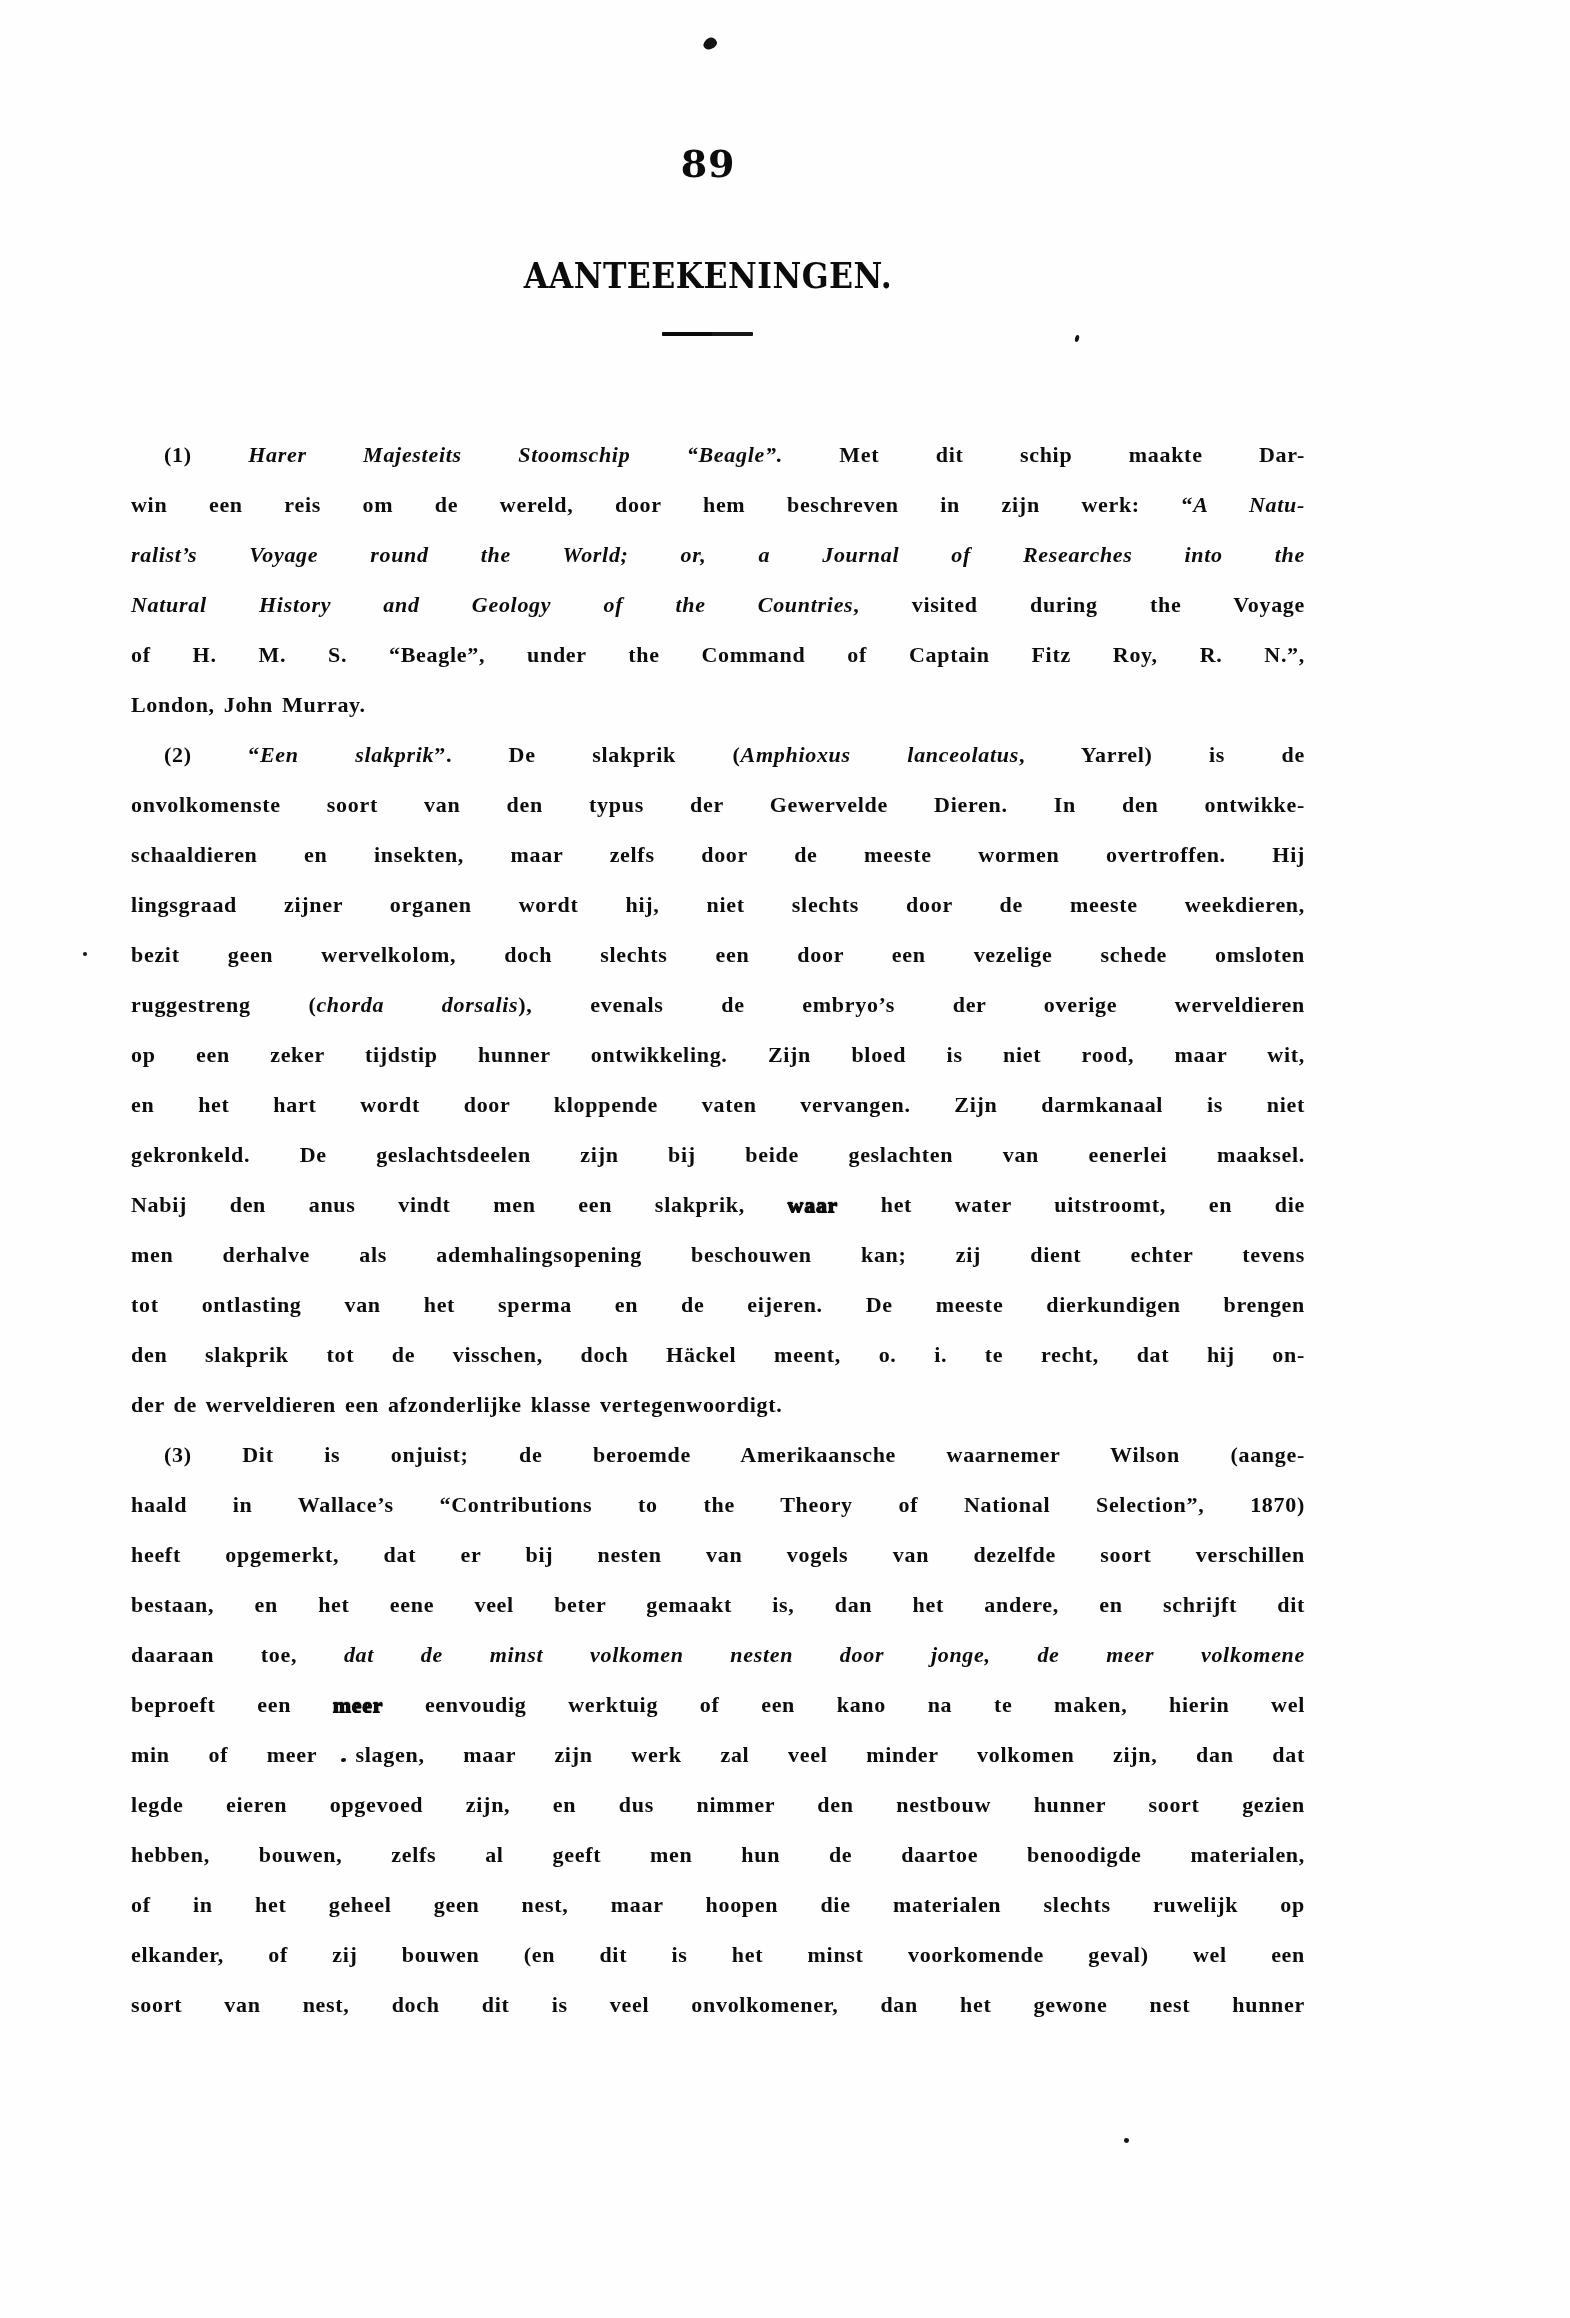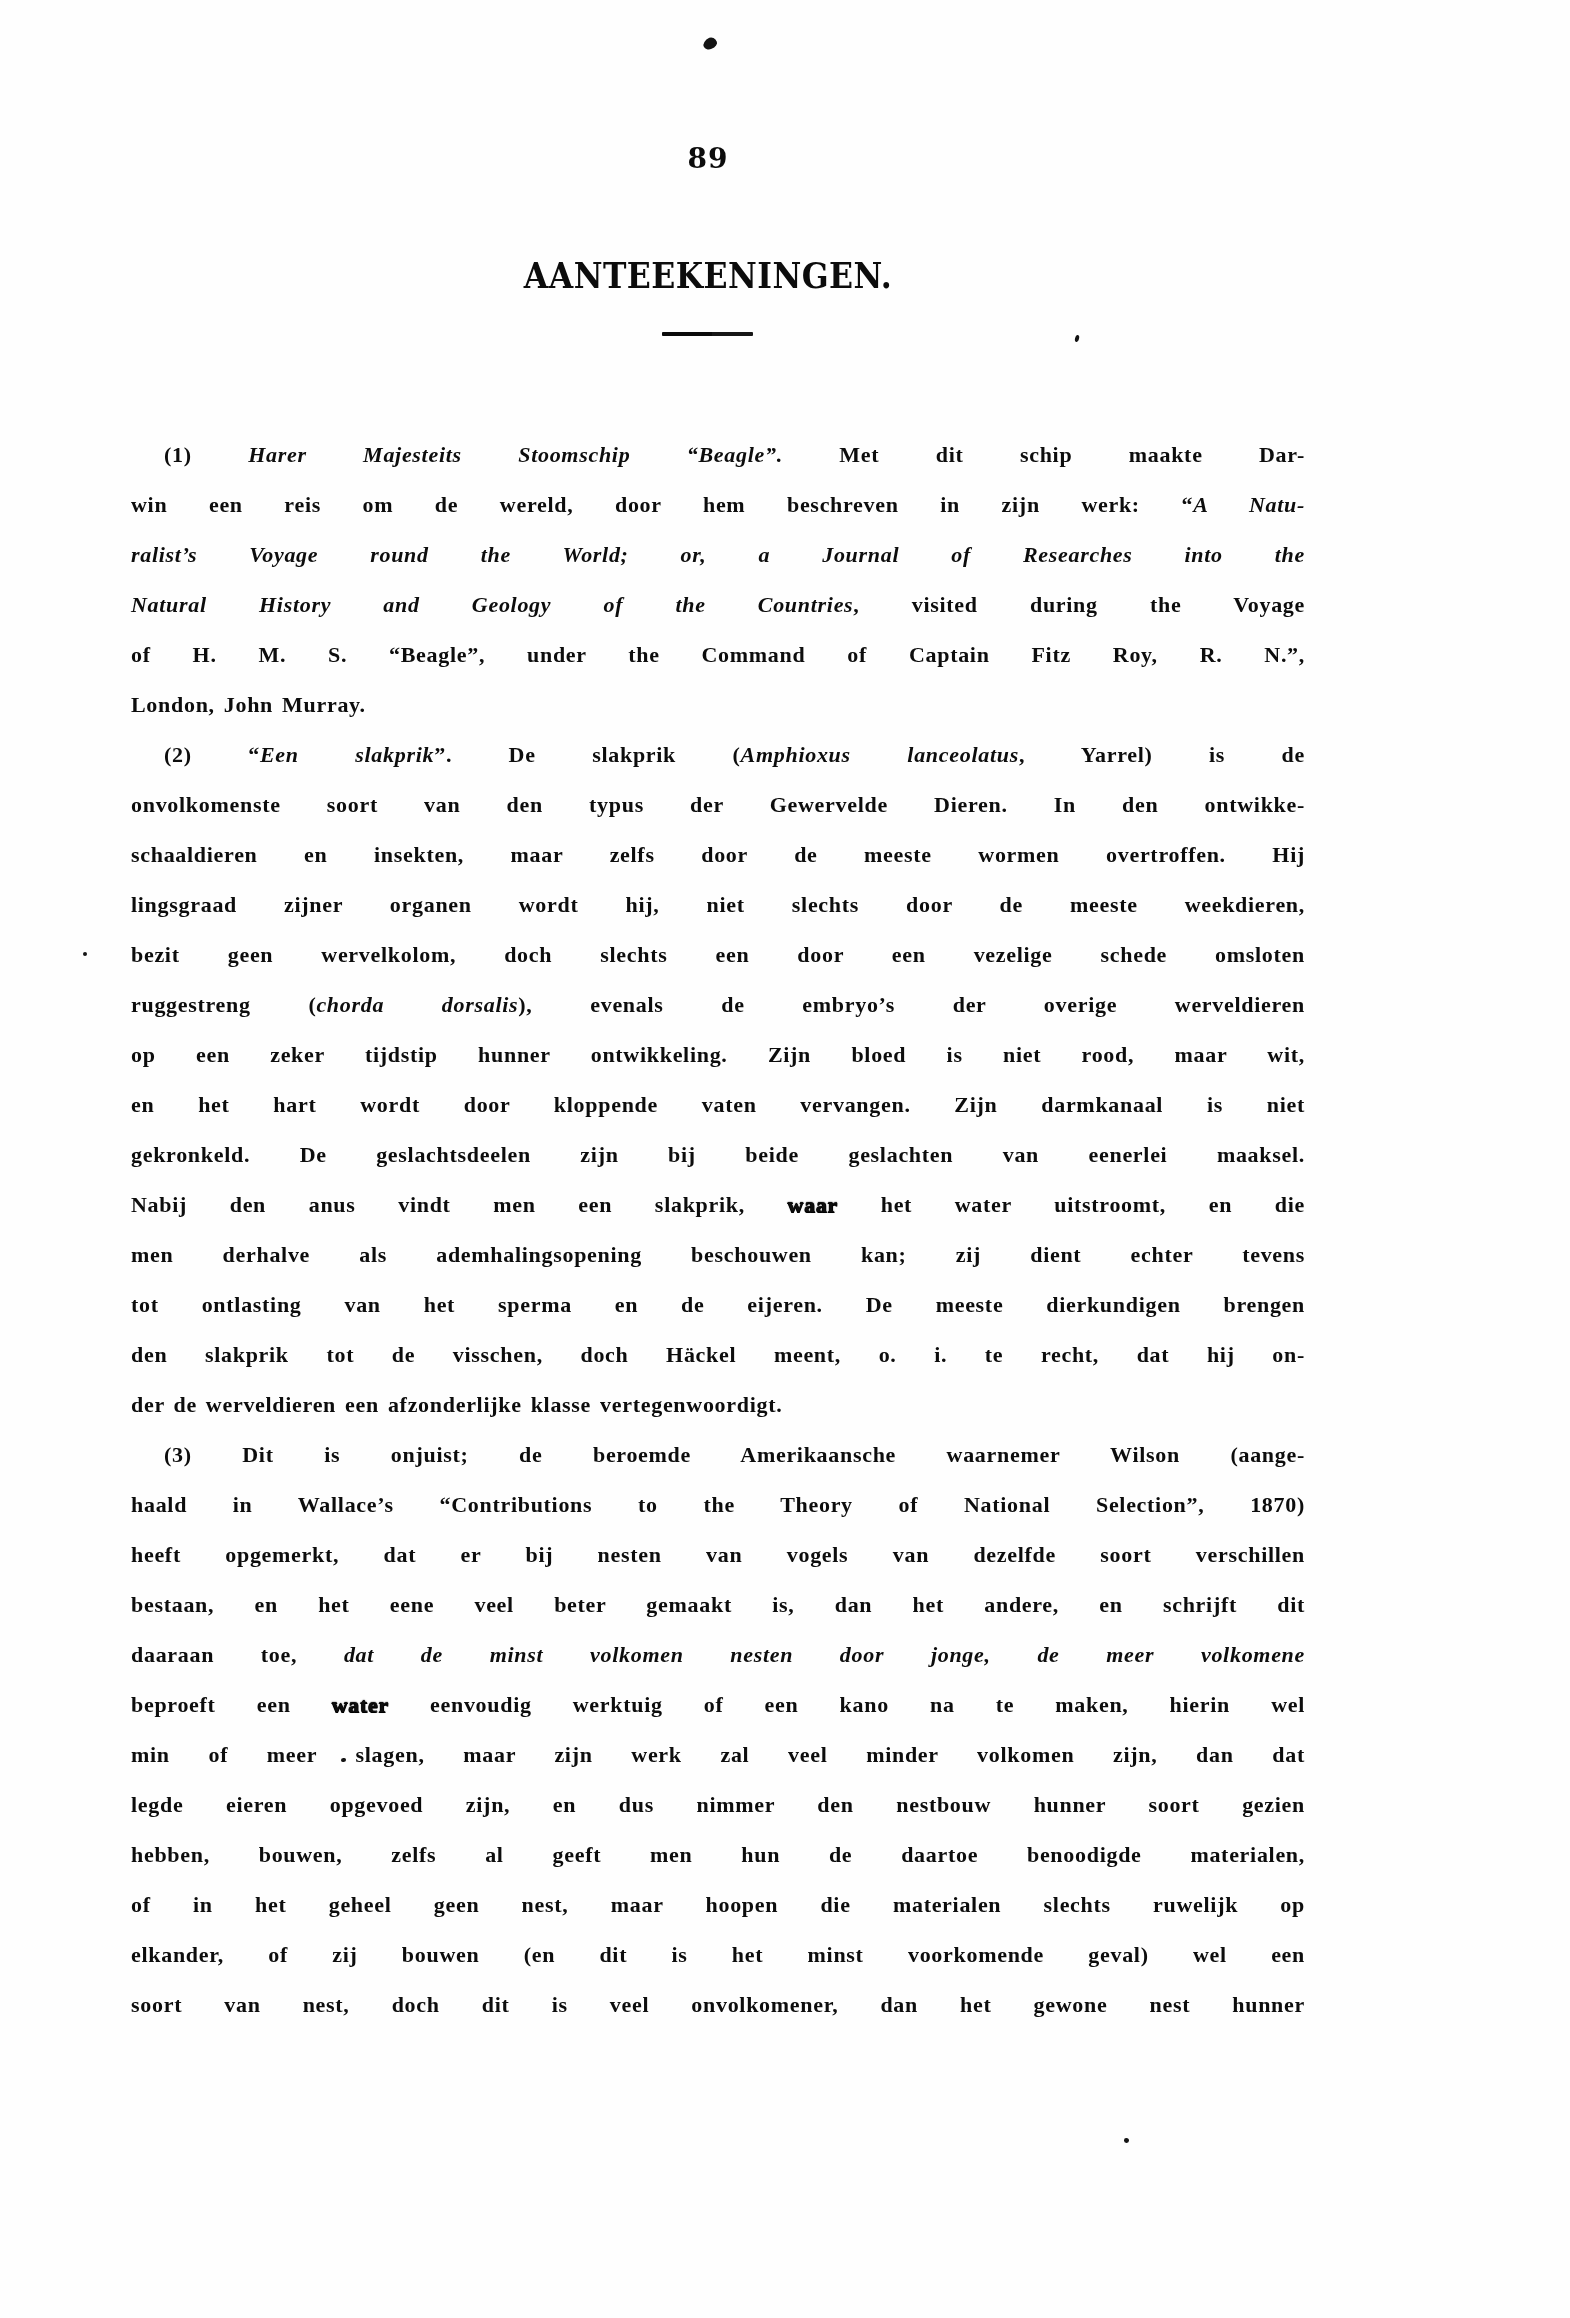--- a/index.html
+++ b/index.html
@@ -13,21 +13,21 @@
     position: absolute; inset: 0;
     background: #fefefe;
     color: #0c0c0c;
   }
   .centered {
     position: absolute; left: 0; width: 1416px; text-align: center;
   }
   .pagenum {
     top: 145px;
     font-family: "DejaVu Serif", serif;
-    font-size: 28px; font-weight: 700; line-height: 1;
+    font-size: 38px; font-weight: 700; line-height: 1;
     letter-spacing: 0.9px;
   }
   .title {
     top: 258px; margin: 0;
     font-family: "DejaVu Serif", serif;
     font-size: 35px; font-weight: 700; line-height: 1;
     letter-spacing: 0.5px;
     transform: scaleX(0.9);
     transform-origin: 50% 50%;
     white-space: nowrap;
@@ -116,21 +116,21 @@
       <div class="line"><span class="roman">Nabij den anus vindt men een slakprik, </span><span class="smudge">waar</span><span class="roman"> het water uitstroomt, en die</span></div>
       <div class="line"><span class="roman">men derhalve als ademhalingsopening beschouwen kan; zij dient echter tevens</span></div>
       <div class="line"><span class="roman">tot ontlasting van het sperma en de eijeren. De meeste dierkundigen brengen</span></div>
       <div class="line"><span class="roman">den slakprik tot de visschen, doch Häckel meent, o. i. te recht, dat hij on-</span></div>
       <div class="line para-end"><span class="roman">der de werveldieren een afzonderlijke klasse vertegenwoordigt.</span></div>
       <div class="line indent"><span class="roman">(3) Dit is onjuist; de beroemde Amerikaansche waarnemer Wilson (aange-</span></div>
       <div class="line"><span class="roman">haald in Wallace’s “Contributions to the Theory of National Selection”, 1870)</span></div>
       <div class="line"><span class="roman">heeft opgemerkt, dat er bij nesten van vogels van dezelfde soort verschillen</span></div>
       <div class="line"><span class="roman">bestaan, en het eene veel beter gemaakt is, dan het andere, en schrijft dit</span></div>
       <div class="line"><span class="roman">daaraan toe, </span><span class="italic">dat de minst volkomen nesten door jonge, de meer volkomene</span></div>
-      <div class="line"><span class="roman">beproeft een </span><span class="smudge">water</span><span class="roman"> eenvoudig werktuig of een kano na te maken, hierin wel</span></div>
+      <div class="line"><span class="roman">beproeft een </span><span class="smudge">meer</span><span class="roman"> eenvoudig werktuig of een kano na te maken, hierin wel</span></div>
       <div class="line"><span class="roman">min of meer slagen, maar zijn werk zal veel minder volkomen zijn, dan dat</span></div>
       <div class="line"><span class="roman">legde eieren opgevoed zijn, en dus nimmer den nestbouw hunner soort gezien</span></div>
       <div class="line"><span class="roman">hebben, bouwen, zelfs al geeft men hun de daartoe benoodigde materialen,</span></div>
       <div class="line"><span class="roman">of in het geheel geen nest, maar hoopen die materialen slechts ruwelijk op</span></div>
       <div class="line"><span class="roman">elkander, of zij bouwen (en dit is het minst voorkomende geval) wel een</span></div>
       <div class="line"><span class="roman">soort van nest, doch dit is veel onvolkomener, dan het gewone nest hunner</span></div>
     </div>
 
   <div class="speck speck-teardrop"></div>
   <div class="speck speck-right"></div>

